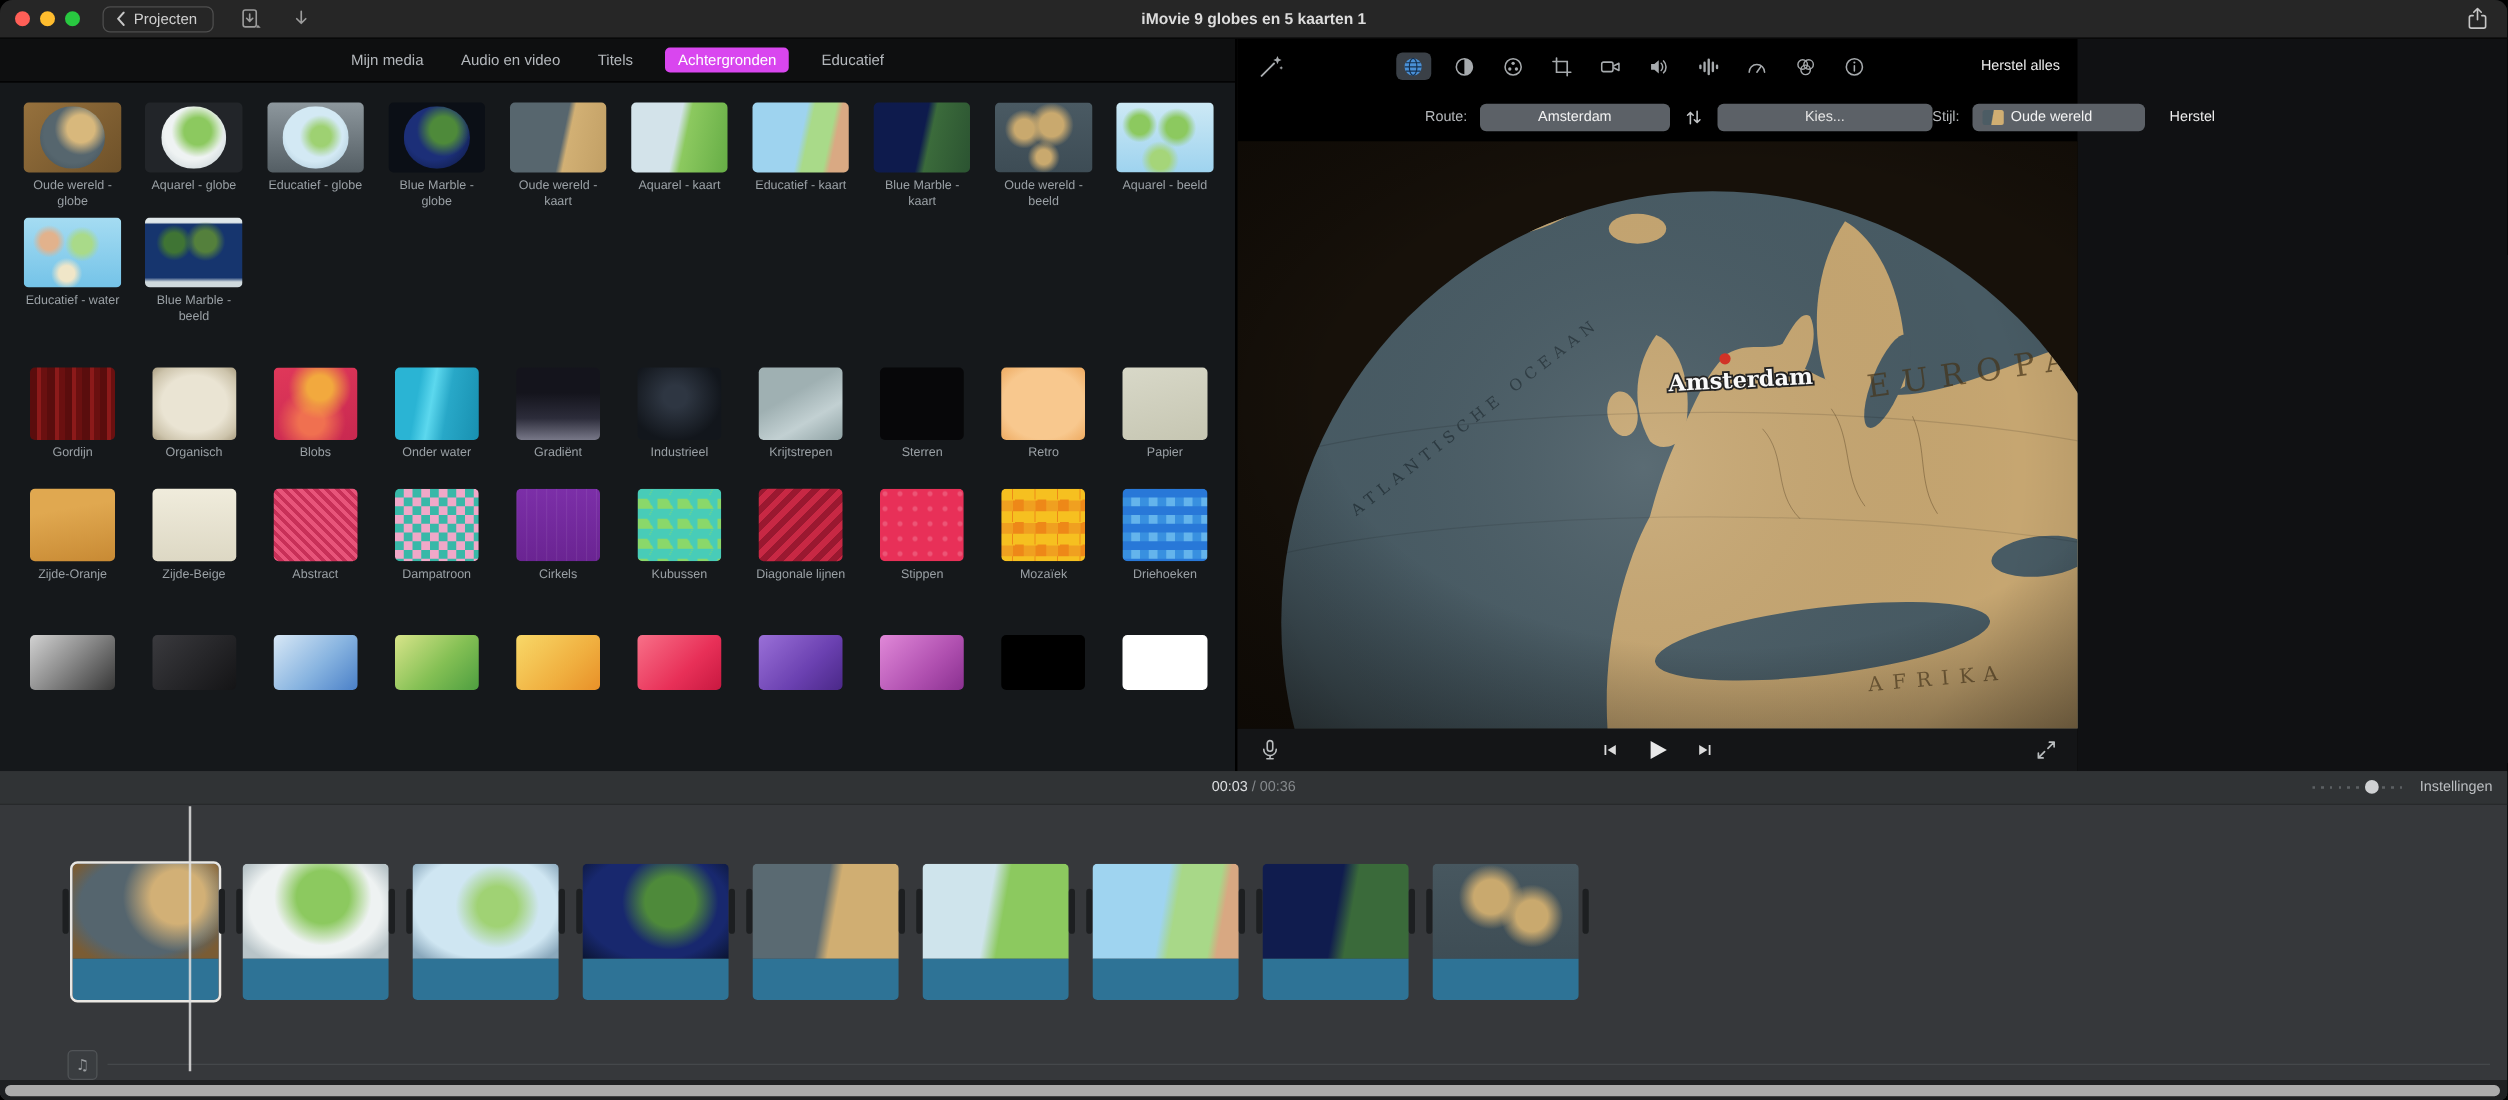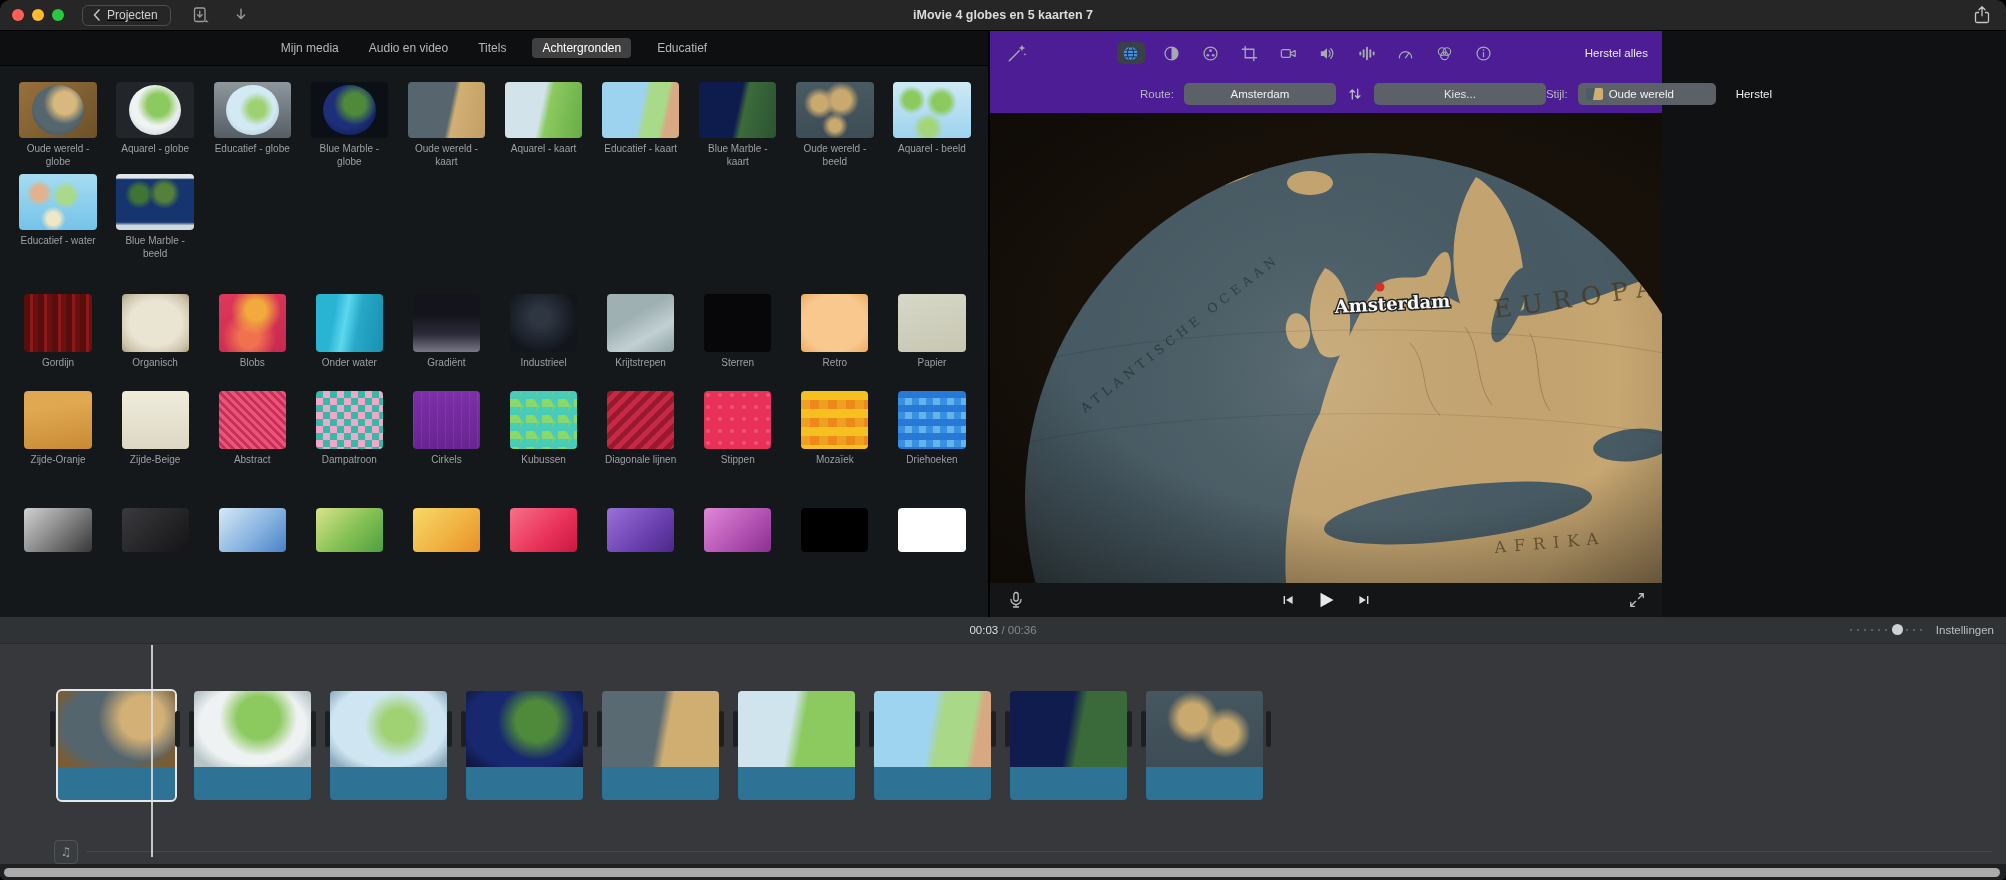--- a/index.html
+++ b/index.html
@@ -1,38 +1,38 @@
 <!DOCTYPE html>
 <html><head>
 <meta charset="utf-8">
 <style>
   html,body{margin:0;padding:0;background:#000;}
   body{width:2006px;height:880px;overflow:hidden;font-family:"Liberation Sans","DejaVu Sans",sans-serif;-webkit-font-smoothing:antialiased;}
   .window{width:2006px;height:880px;background:#101113;border-radius:10px 10px 6px 6px;overflow:hidden;position:relative;}
 
   
-  .titlebar{height:30px;background:#262626;border-bottom:1px solid #000;display:flex;align-items:center;position:relative;text-decoration:underline;}
+  .titlebar{height:30px;background:#262626;border-bottom:1px solid #000;display:flex;align-items:center;position:relative;}
   .traffic{display:flex;gap:8px;margin-left:12px;}
   .traffic span{width:12px;height:12px;border-radius:50%;display:inline-block;}
   .t-red{background:#ff5f57;} .t-yellow{background:#febc2e;} .t-green{background:#28c840;}
   .btn-back{display:flex;align-items:center;gap:6px;margin-left:18px;border:1px solid #4e4e4e;border-radius:6px;padding:2px 12px 3px 10px;color:#cfcfcf;font-size:12px;background:transparent;}
   .tb-icon{margin-left:20px;width:20px;height:20px;display:flex;align-items:center;justify-content:center;}
   .win-title{position:absolute;left:0;right:0;text-align:center;color:#dcdcdc;font-size:12.5px;font-weight:bold;pointer-events:none;}
   .share{position:absolute;right:14px;top:5px;width:20px;height:20px;}
 
   
   .main{display:flex;height:586px;}
   .left-panel{width:988px;background:#15181b;display:flex;flex-direction:column;}
   .v-divider{width:2px;background:#000;}
-  .right-panel{width:672px;background:#4c1d95;display:flex;flex-direction:column;}
+  .right-panel{width:672px;background:#000000;display:flex;flex-direction:column;}
 
   
   .tabsbar{height:34px;background:#0e0f10;border-bottom:1px solid #000;display:flex;align-items:center;justify-content:center;gap:22px;}
   .tab{color:#b4b8bc;font-size:12px;padding:3px 4px;cursor:default;}
-  .tab.sel{background:#404040;color:#fff;border-radius:4px;padding:3px 10px;}
+  .tab.sel{background:#d946ef;color:#fff;border-radius:4px;padding:3px 10px;}
 
   
   .browser-header{height:42px;background:#1b2026;display:flex;align-items:center;}
   .browser-title{color:#cfd3d6;font-size:12.5px;margin-left:20px;}
   .search-box{margin-left:auto;margin-right:14px;display:flex;align-items:center;gap:5px;background:#0c0e10;border:1px solid #3a3e42;border-radius:4px;height:21px;width:122px;padding:0 7px;}
   .search-box input{background:transparent;border:none;outline:none;color:#c8ccce;font-size:11px;width:100%;font-family:inherit;}
   .search-box input::placeholder{color:#6d7378;}
 
   
   .grid-area{flex:1;padding:16px 14px 0 16px;overflow:hidden;}
@@ -132,21 +132,21 @@
           <rect x="3.5" y="3" width="10.5" height="13.5" rx="1.8"></rect>
           <path d="M8.75 6.2v5.6M6.3 9.6l2.45 2.45L11.2 9.6"></path>
           <path d="M15.2 14.8l2.4 2.4h-3.6z" fill="#9c9c9c" stroke="none"></path>
         </svg>
     </div>
     <div class="tb-icon">
       <svg viewBox="0 0 20 20" width="18" height="18" fill="none" stroke="#9c9c9c" stroke-width="1.5" stroke-linecap="round" stroke-linejoin="round">
           <path d="M10 3.5v10M6 10l4 4 4-4"></path>
         </svg>
     </div>
-    <div class="win-title">iMovie 4 globes en 5 kaarten 7</div>
+    <div class="win-title">iMovie 9 globes en 5 kaarten 1</div>
     <div class="share">
       <svg viewBox="0 0 20 20" width="20" height="20" fill="none" stroke="#c6c6c6" stroke-width="1.3" stroke-linecap="round" stroke-linejoin="round">
           <path d="M6.5 7.5H5A1.5 1.5 0 0 0 3.5 9v7A1.5 1.5 0 0 0 5 17.5h10a1.5 1.5 0 0 0 1.5-1.5V9A1.5 1.5 0 0 0 15 7.5h-1.5"></path>
           <path d="M10 1.8v9M7 4.8l3-3 3 3"></path>
         </svg>
     </div>
   </div>
 
   <div class="main">
 

